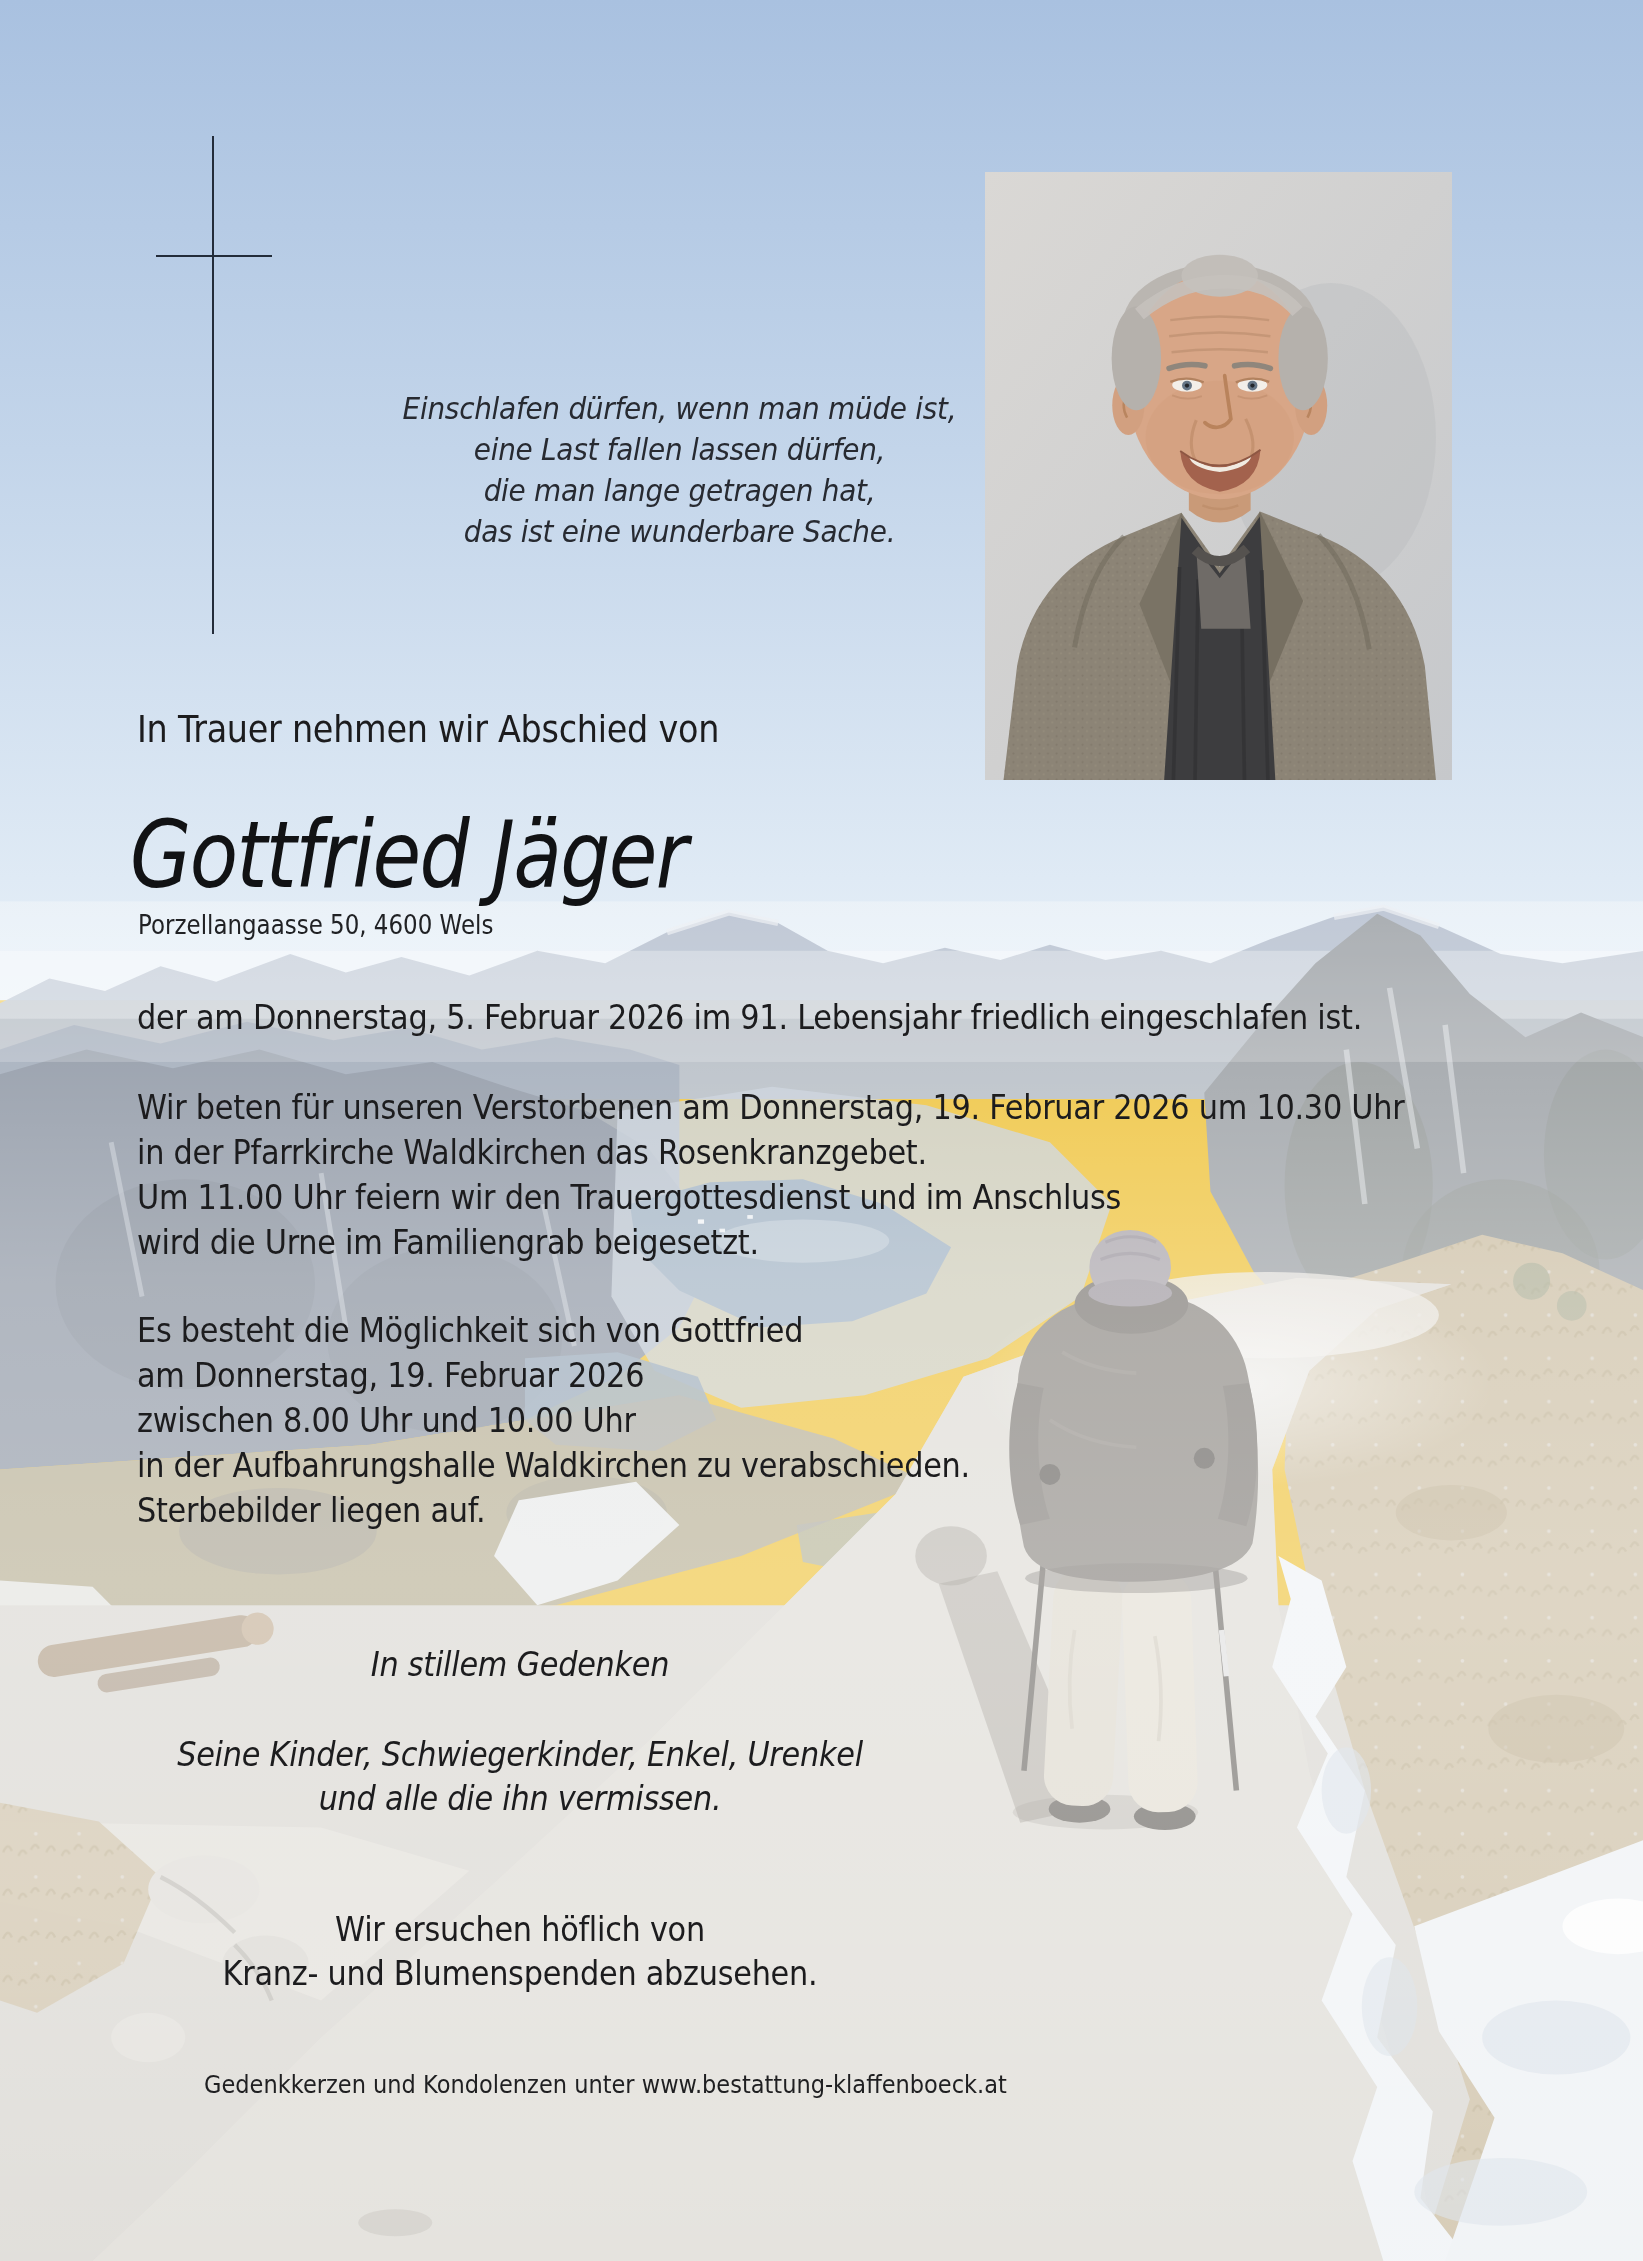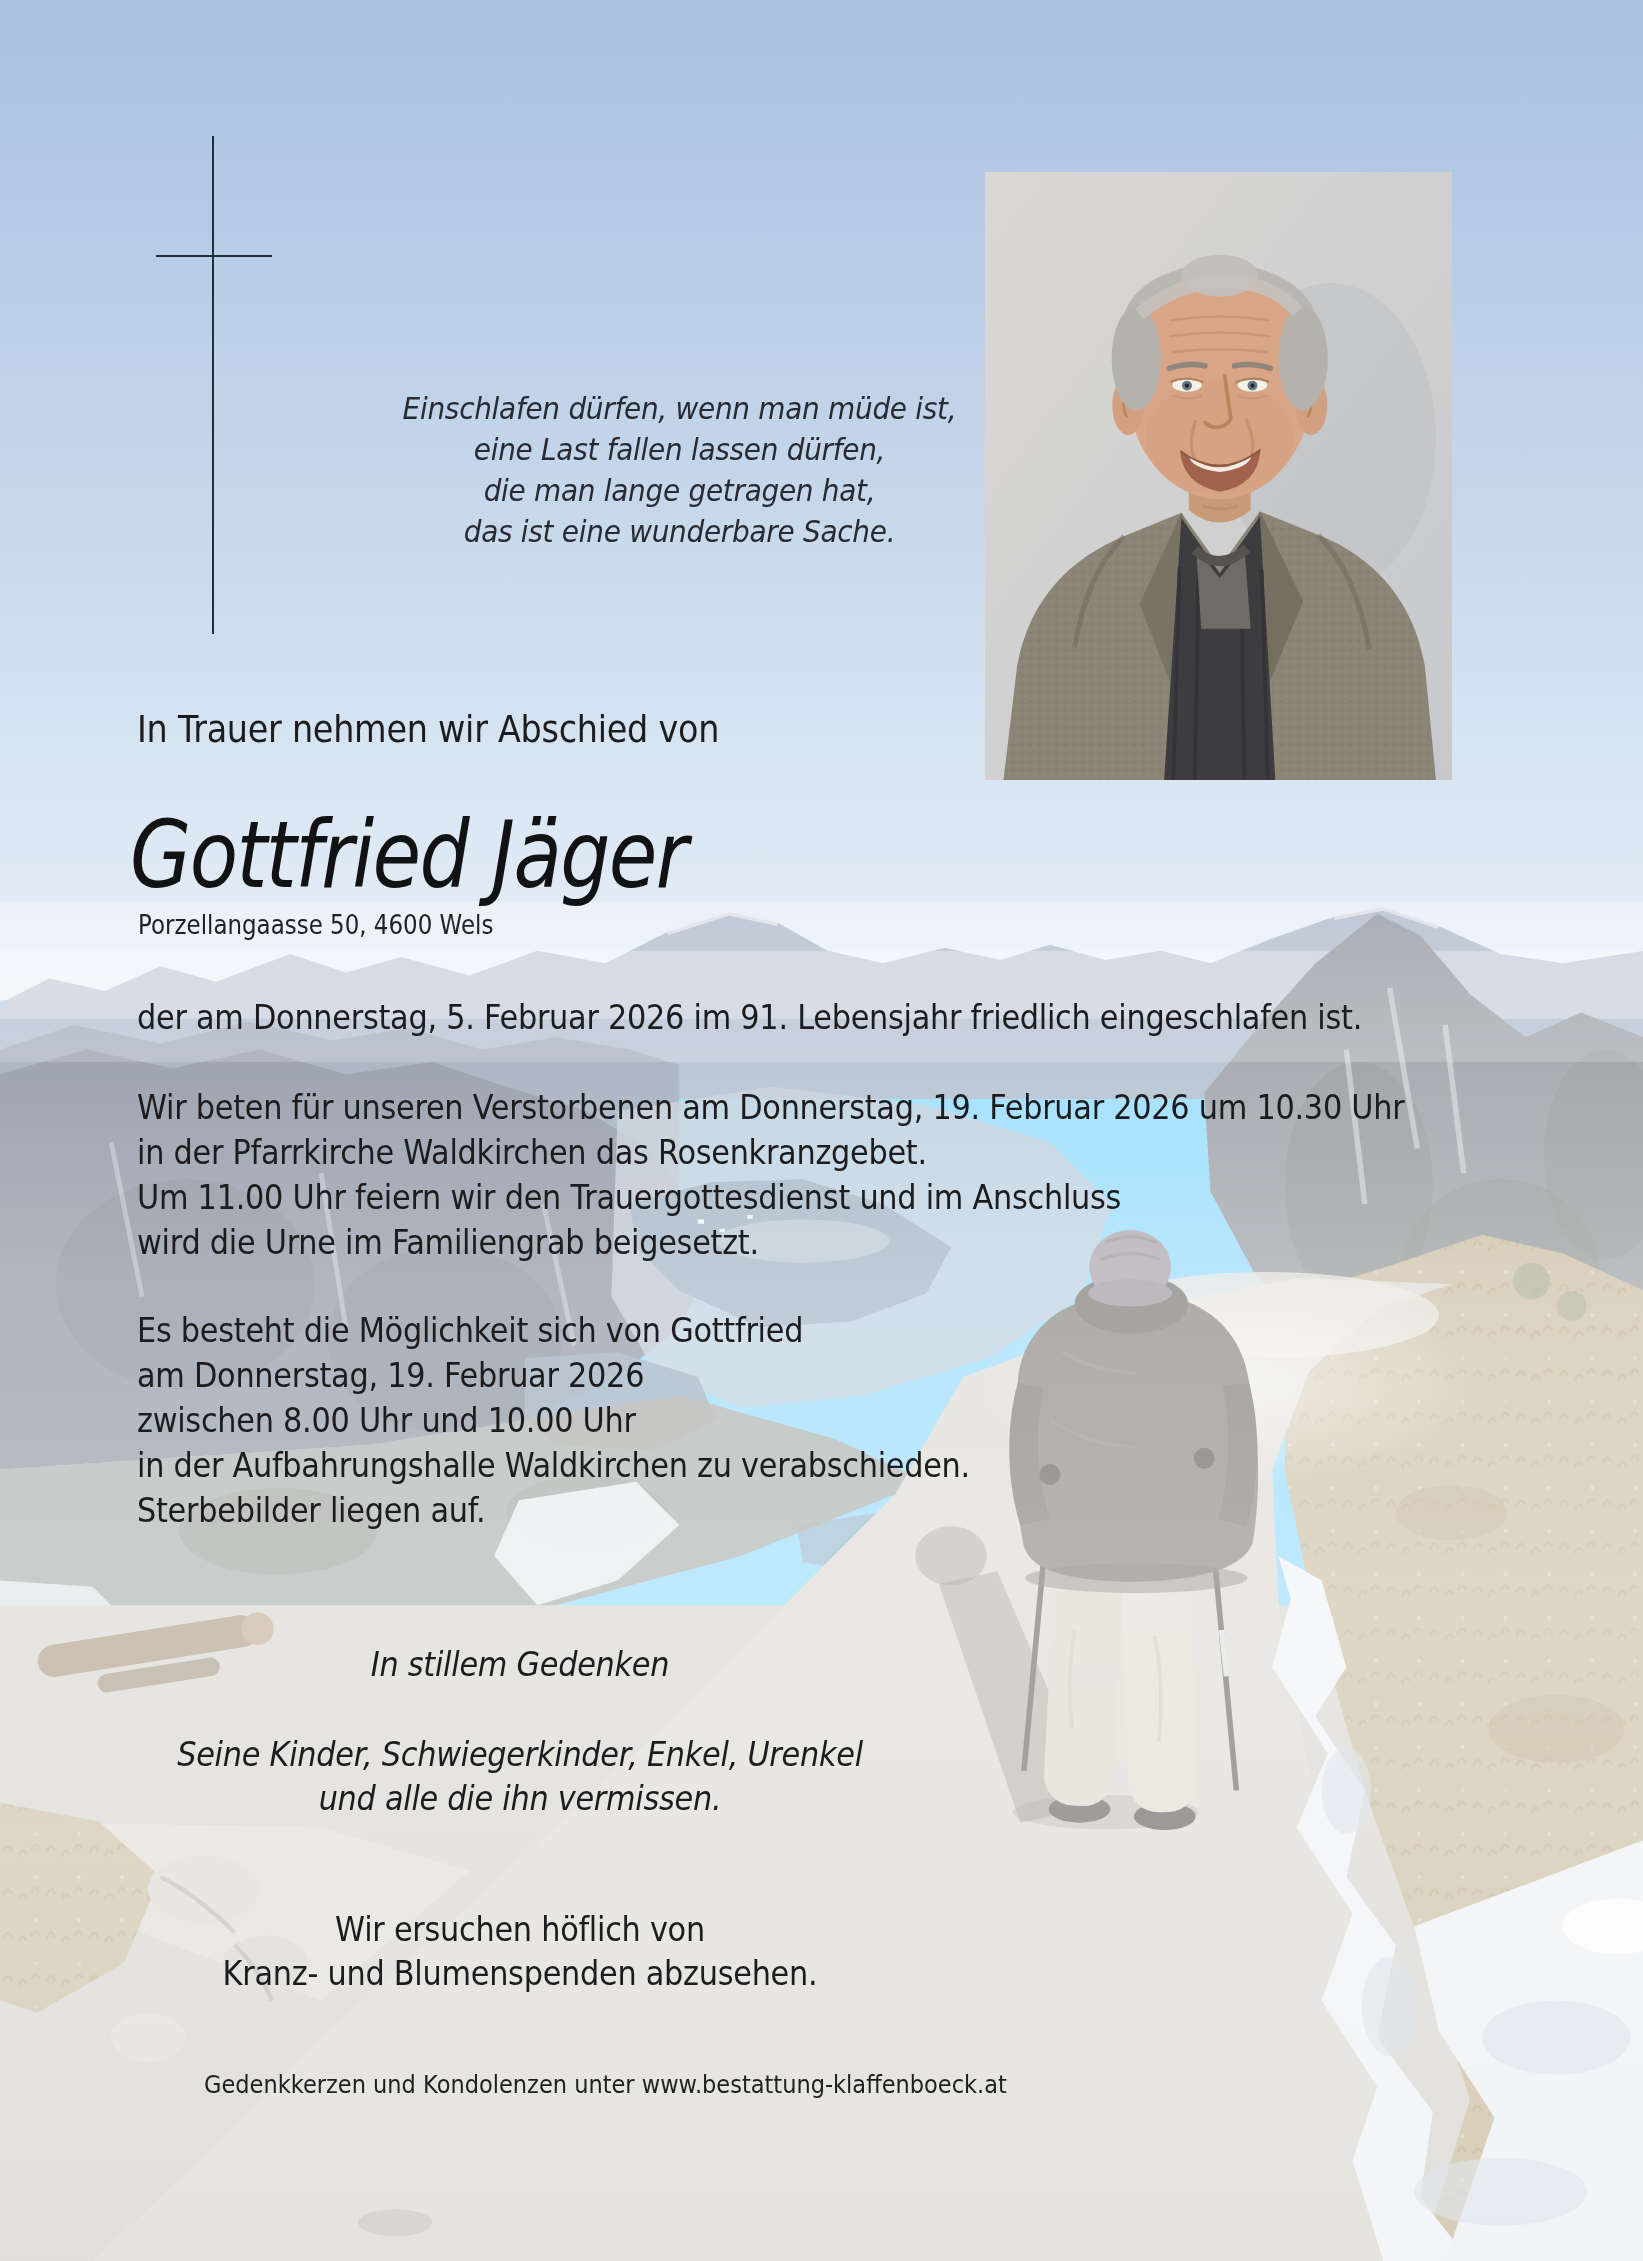--- a/index.html
+++ b/index.html
@@ -1,19 +1,19 @@
 <!DOCTYPE html>
 <html style="font-size:10px"><head>
 <meta charset="utf-8">
 <style>
   html,body{margin:0;padding:0;background:#8b8f96;}
   .card{
     position:relative;width:1644px;height:2261px;overflow:hidden;
     font-family:"DejaVu Sans","Liberation Sans",sans-serif;
-    background:#7dd3fc;
+    background:#eab308;
   }
   .bg{position:absolute;left:0;top:0;width:1644px;height:2261px;display:block;}
   
   .cross{position:absolute;left:0;top:0;}
   .cross .v{position:absolute;left:212px;top:136px;width:1.9px;height:498px;background:#232c3a;}
   .cross .h{position:absolute;left:156px;top:255px;width:116px;height:1.9px;background:#232c3a;}
   
   .txt{position:absolute;color:#1c1c1e;}
   .ln{display:block;}
   .poem{

